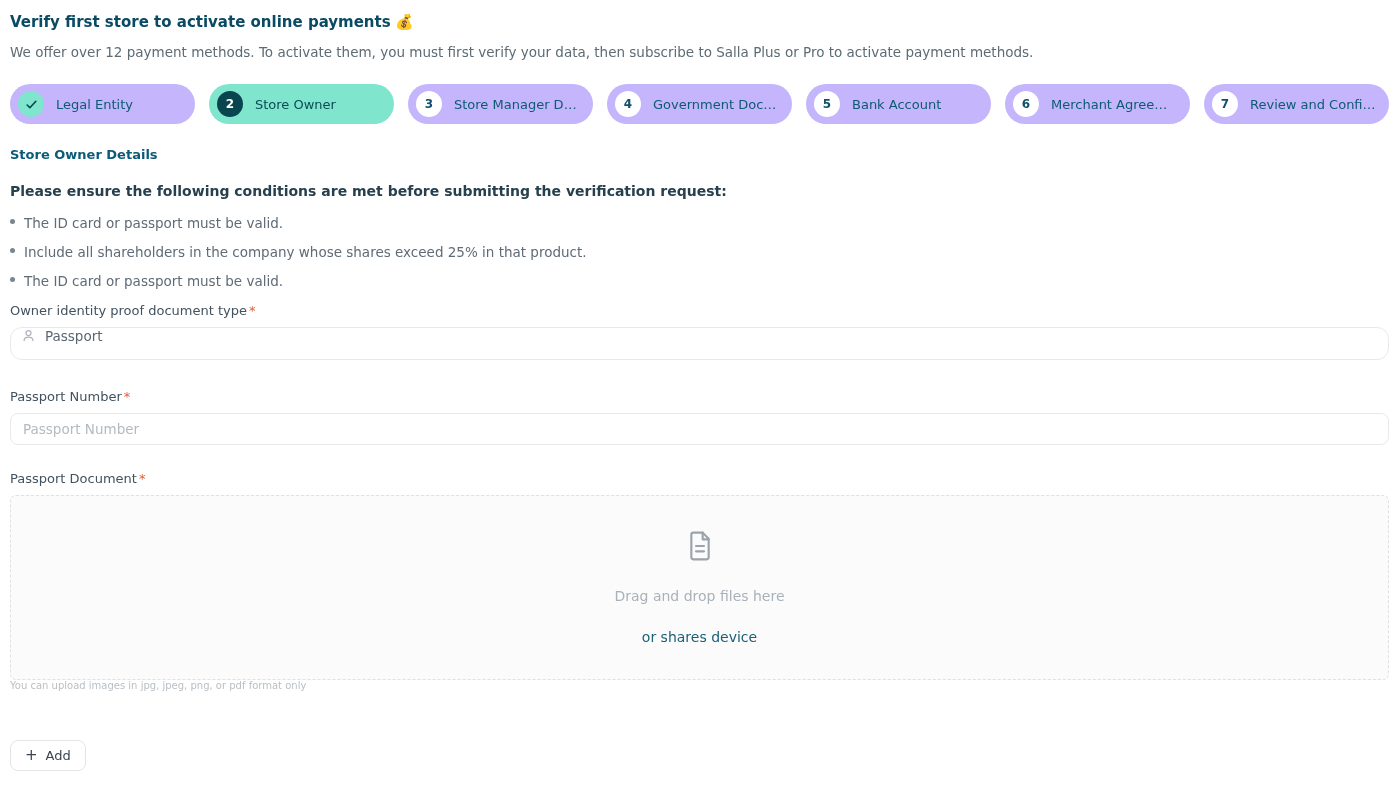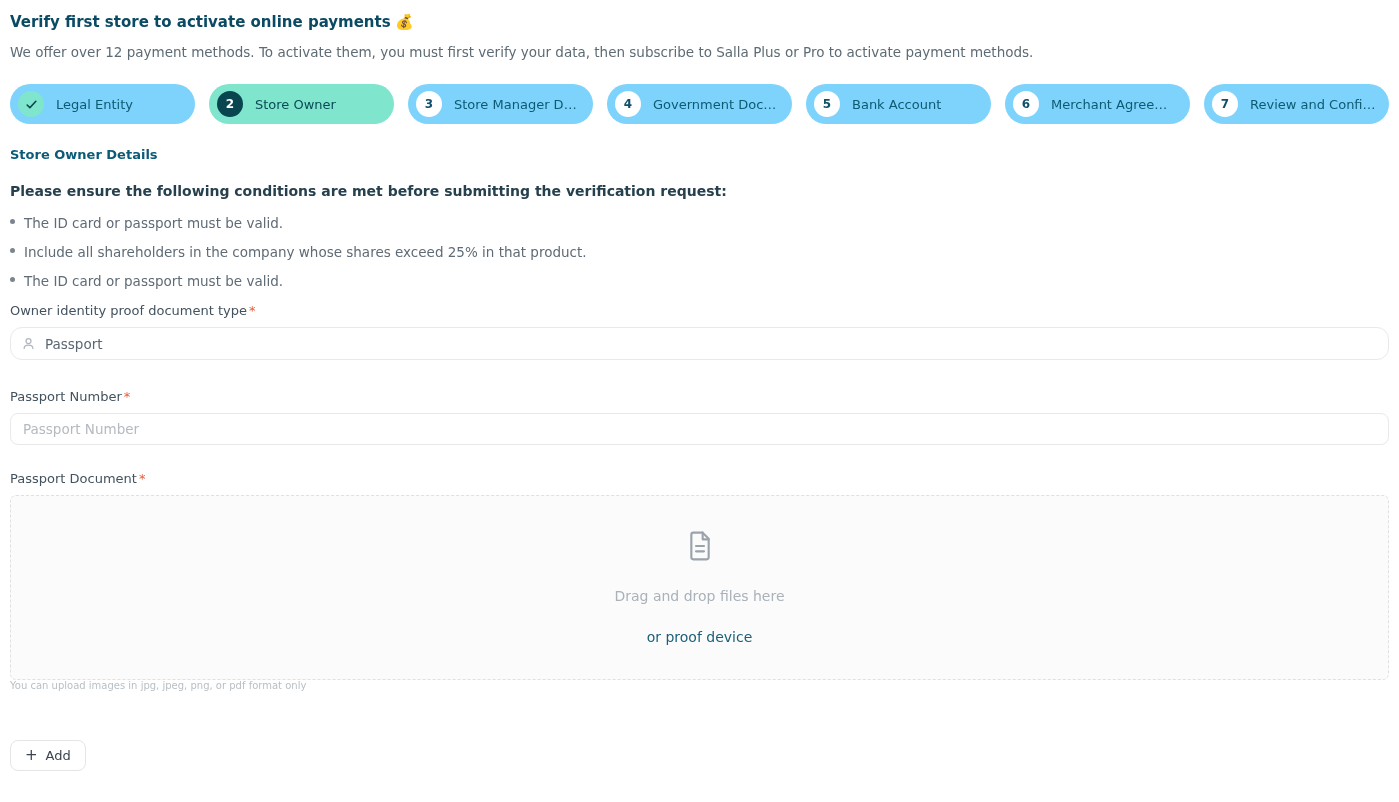--- a/index.html
+++ b/index.html
@@ -25,21 +25,21 @@
   
   .stepper {
     margin-top: 24px;
     display: flex;
     gap: 14px;
   }
   .step {
     flex: 1 1 0;
     min-width: 0;
     height: 40px;
-    background: #7dd3fc;
+    background: #c4b5fd;
     border-radius: 9999px;
     display: flex;
     align-items: center;
     gap: 12px;
     padding: 0 12px 0 8px;
     cursor: pointer;
   }
   .step.active { background: #7fe5cd; }
   .circle {
     flex: none;
@@ -105,21 +105,20 @@
   .req { color: #e2603c; margin-left: 2px; }
 
   .field-doc-type { margin-top: 14px; }
   .select-input {
     width: 100%;
     height: 33px;
     border: 1px solid #e9e9ea;
     border-radius: 12px;
     background: #fff;
     display: flex;
-    align-items: center;
     gap: 9px;
     padding: 0 10px;
     cursor: pointer;
   }
   .select-value { font-size: 13.5px; color: #5a6673; }
 
   .field-passport-number { margin-top: 29px; }
   .text-input {
     width: 100%;
     height: 32px;
@@ -268,21 +267,21 @@
     <div class="dropzone">
       <span class="icon">
         <svg width="32" height="32" viewBox="0 0 24 24" fill="none" stroke="#9aa3ab" stroke-width="1.6" stroke-linecap="round" stroke-linejoin="round">
             <path d="M14 2H7a1.5 1.5 0 0 0-1.5 1.5v17A1.5 1.5 0 0 0 7 22h10a1.5 1.5 0 0 0 1.5-1.5V6.5L14 2z"></path>
             <polyline points="14 2 14 7 18.5 7"></polyline>
             <line x1="9" y1="12" x2="15" y2="12"></line>
             <line x1="9" y1="16" x2="15" y2="16"></line>
           </svg>
       </span>
       <div class="dropzone-text">Drag and drop files here</div>
-      <div class="browse-link">or proof device</div>
+      <div class="browse-link">or shares device</div>
     </div>
     <div class="upload-hint">You can upload images in jpg, jpeg, png, or pdf format only</div>
   </div>
 
   <button class="add-button">
     <span class="plus-glyph">+</span>
     <span>Add</span>
   </button>
 
   

